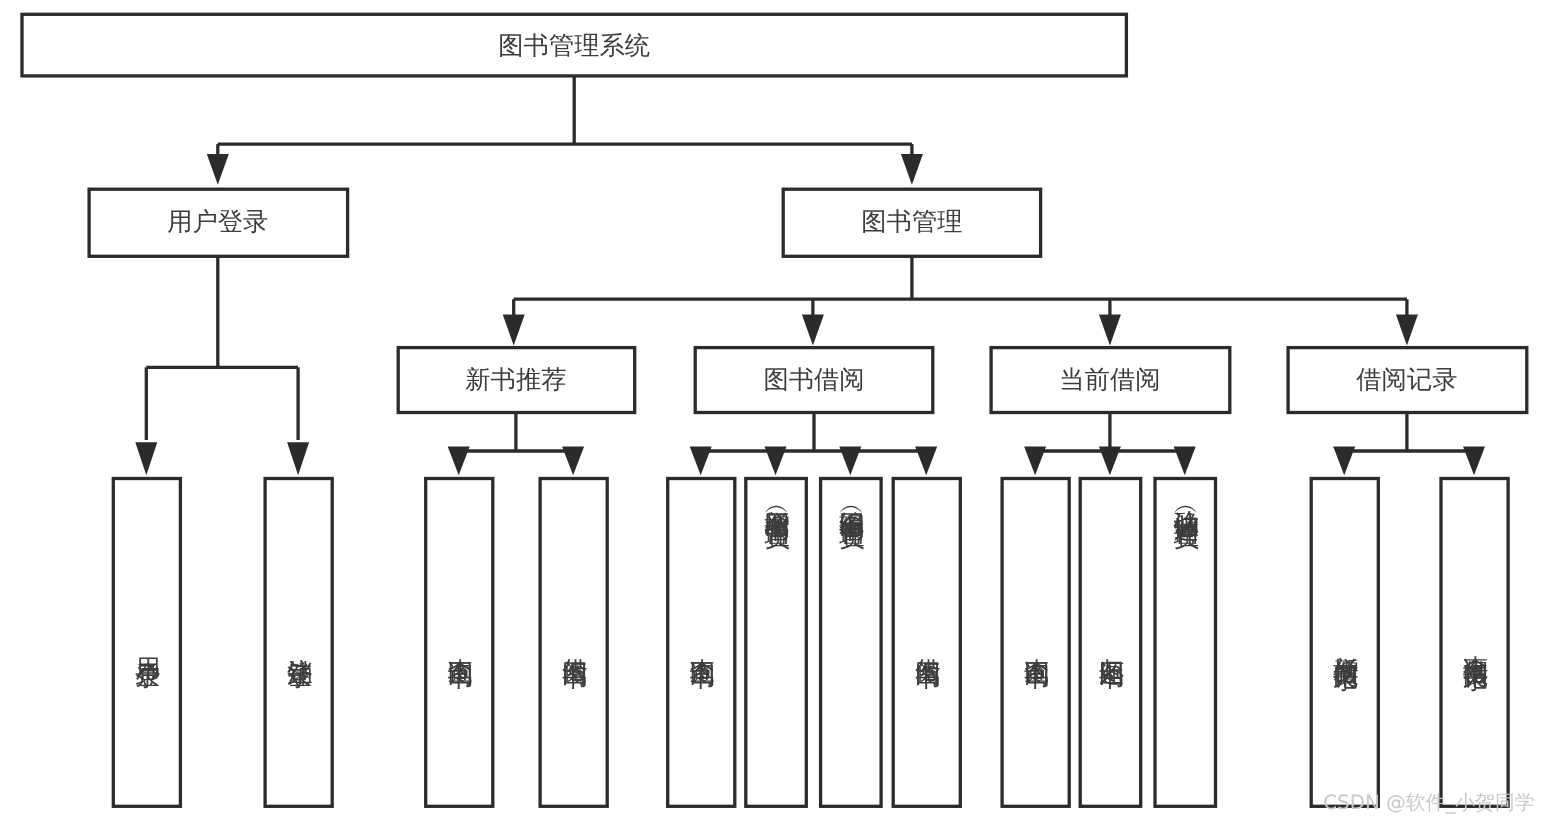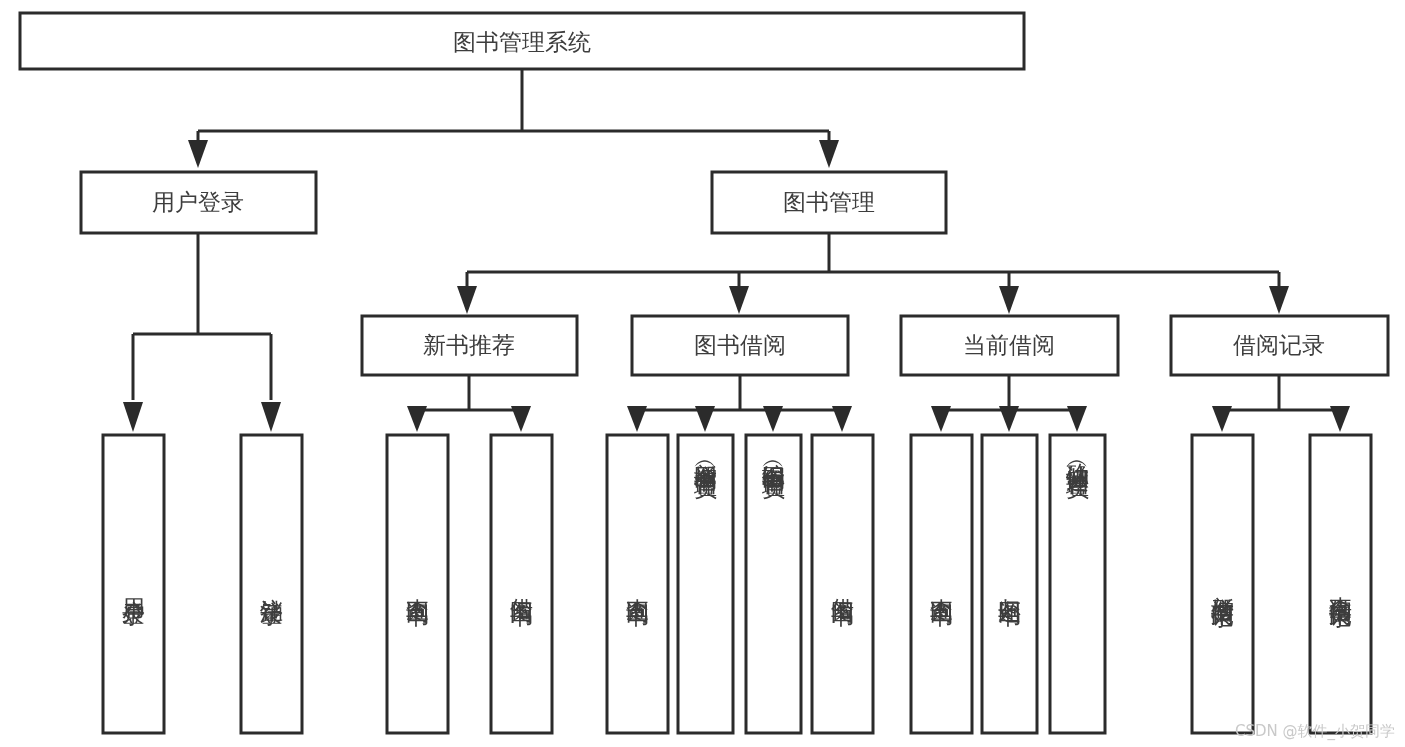--- a/index.html
+++ b/index.html
@@ -67,21 +67,21 @@
     color: #3d3d3d;
     letter-spacing: 2px;
     white-space: nowrap;
     text-align: center;
   }
   .watermark {
     position: absolute;
     right: 10px;
     bottom: 6px;
     font-family: "DejaVu Sans", "Liberation Sans", sans-serif;
-    font-size: 15px;
+    font-size: 18px;
     color: #c9c9c9;
     white-space: nowrap;
     pointer-events: none;
   }
 </style>
 </head>
 <body>
 
 <div id="diagram-root">
 

